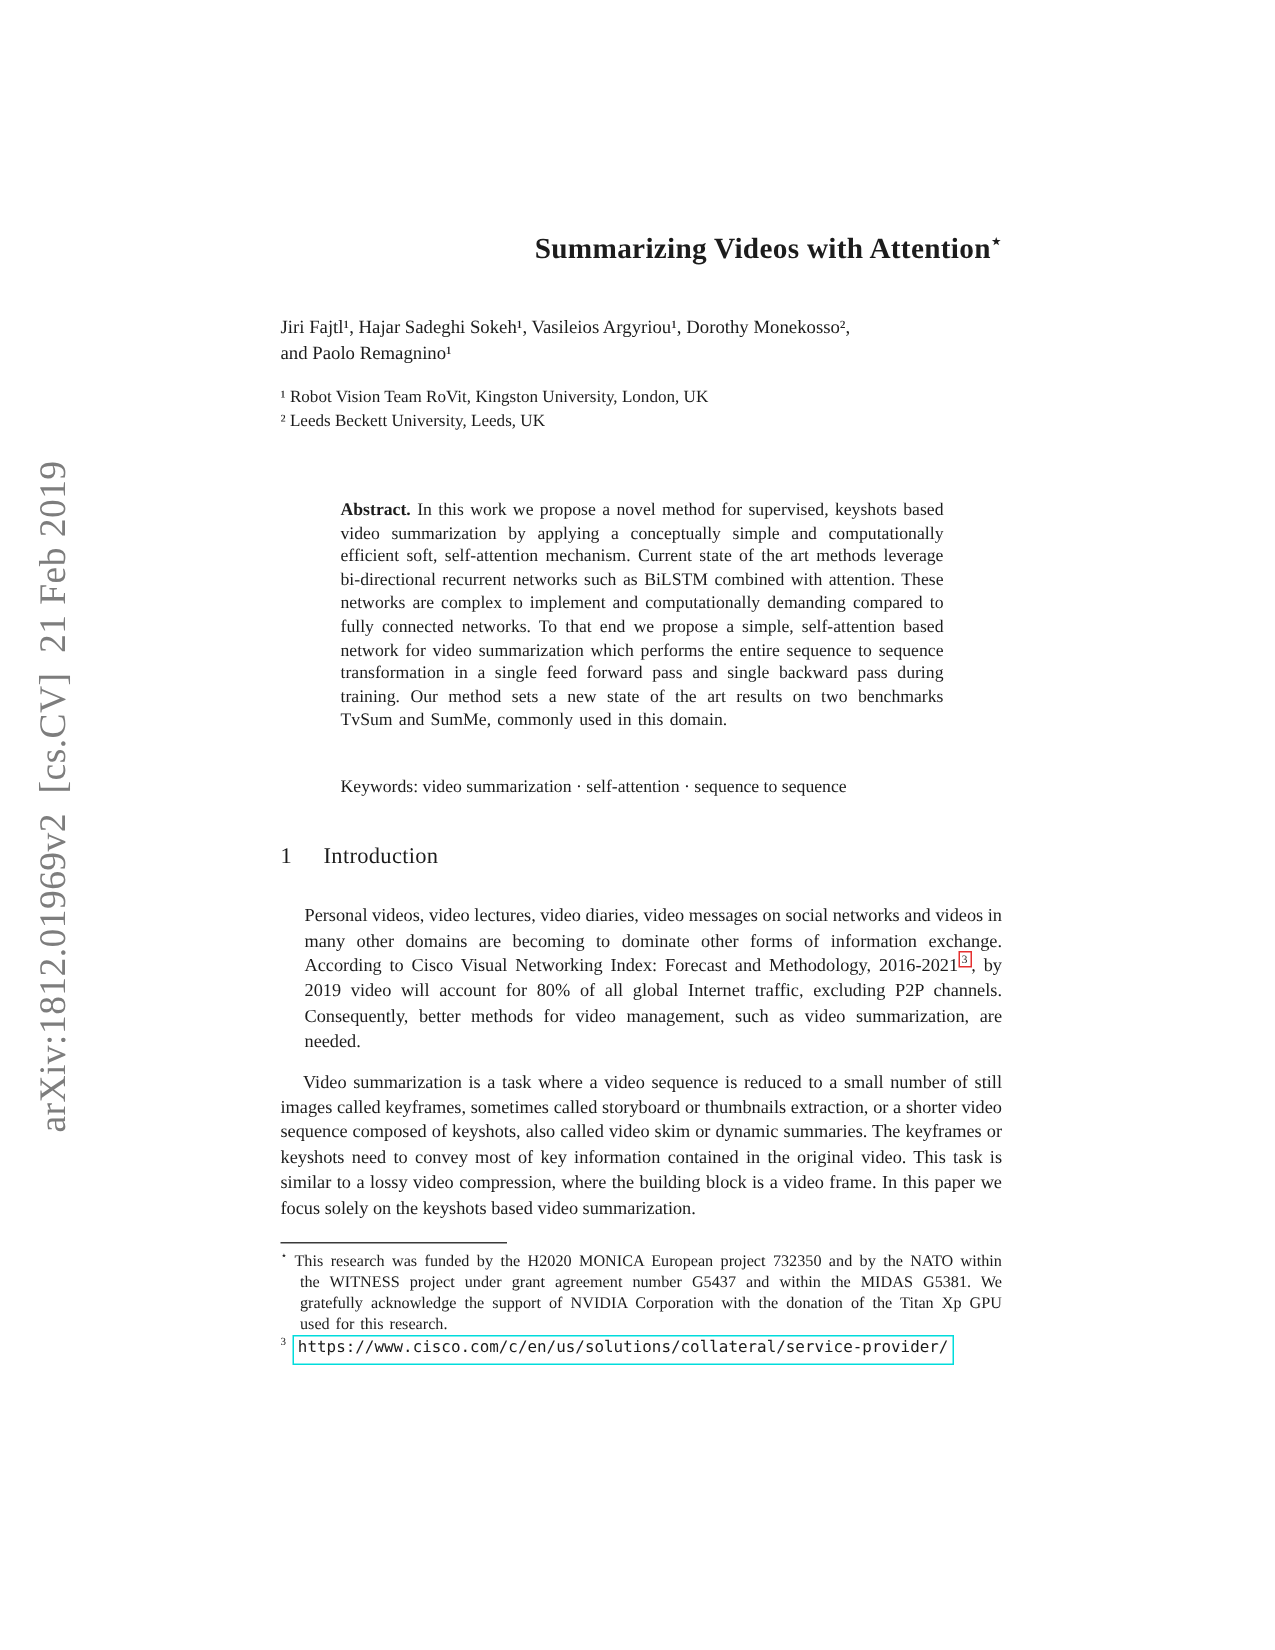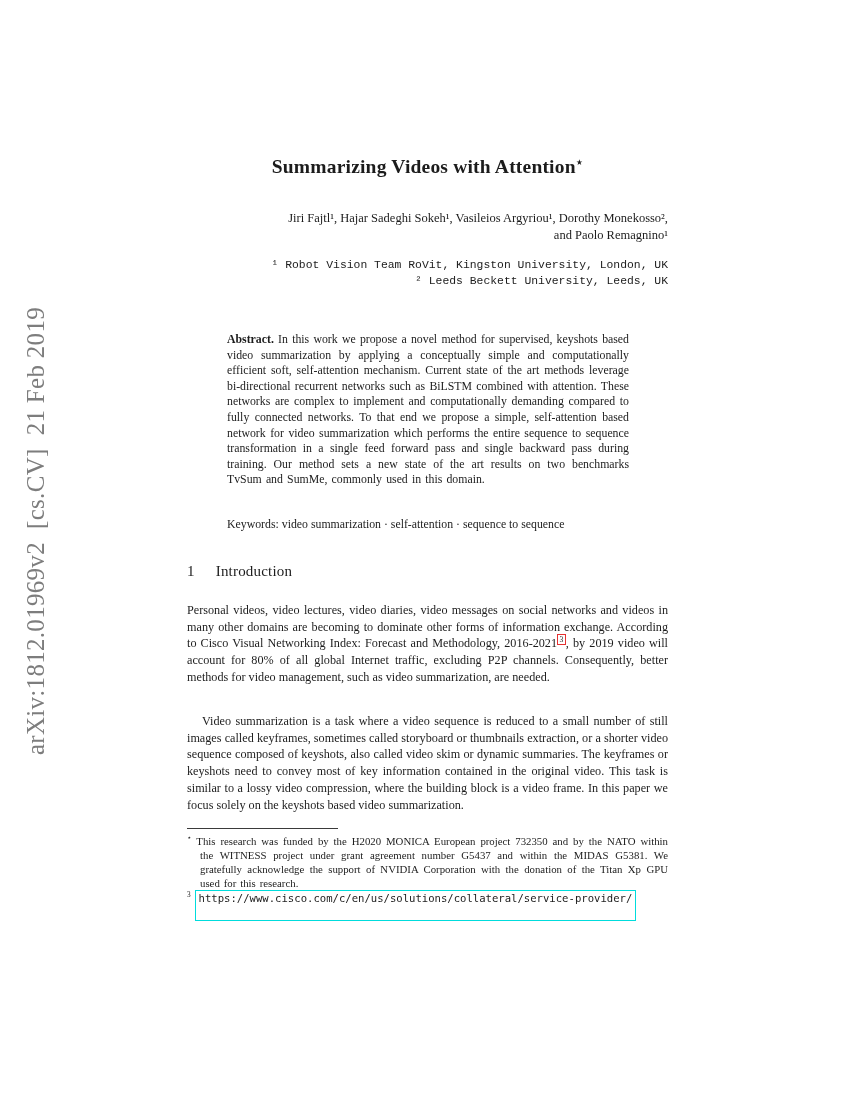--- a/index.html
+++ b/index.html
@@ -20,33 +20,33 @@
     font-size:25px;
     color:#7d7d7d;
     text-align:center;
     white-space:pre;
     letter-spacing:0.3px;
   }
   .content { position:absolute; left:187px; top:150px; width:481px; }
 
   .title {
     position:absolute; top:6px; left:0; right:0;
-    text-align:center;
+    text-align:right;
     font-size:19.5px; font-weight:bold;
     letter-spacing:0.2px;
   }
   .title sup { font-size:60%; line-height:0; vertical-align:super; }
 
   .authors {
     position:absolute; top:60px; left:0; right:0;
-    text-align:right; font-size:12.5px; line-height:1.35;
+    text-align:left; font-size:12.5px; line-height:1.35;
   }
   .affiliations {
     position:absolute; top:107px; left:0; right:0;
-    text-align:right; font-size:11.4px; line-height:1.42;font-family:Liberation Mono, monospace;
+    text-align:left; font-size:11.4px; line-height:1.42;
   }
 
   .abstract-text {
     position:absolute; top:182px; left:40px; right:39px;
     font-size:11.8px; line-height:15.6px;
     text-align:justify; word-spacing:1.2px;
   }
   .abs-label { font-weight:bold; }
 
   .keywords {
@@ -58,21 +58,21 @@
   .section-heading {
     position:absolute; top:413px; left:0;
     font-size:15px; font-weight:normal; letter-spacing:0.2px;
   }
   .sec-num { display:inline-block; margin-right:21px; }
 
   .body-par {
     font-size:12.2px; line-height:16.7px;
     text-align:justify;
   }
-  .p1 { position:absolute; top:452px; left:0; right:0; }
+  .p1 { position:absolute; top:452px; left:16px; right:0; }
   .p2 { position:absolute; top:563px; left:0; right:0; text-indent:15px; }
 
   sup.ref-link {
     font-size:62%; line-height:0; vertical-align:super;
     border:1px solid #e53030;
     padding:0 1.5px;
     cursor:pointer;
   }
 
   .footnote-rule {
@@ -92,21 +92,21 @@
   .fn-url {
     position:absolute; top:740px; left:0; right:0;
     text-align:left; line-height:16px;
   }
   .linkbox {
     display:inline-block;
     font-family:"DejaVu Sans Mono","Liberation Mono",monospace;
     font-size:10.6px; line-height:12px;
     color:#1c1c1c;
     border:1px solid #00dcdc;
-    padding:1px 3px 16px 3px;
+    padding:1px 3px 5px 3px;
     cursor:pointer;
   }
   .linkbox.second { margin-left:-2px; margin-top:2px; }
 </style>
 </head>
 <body>
 
 <div class="page">
 
   <div class="watermark">arXiv:1812.01969v2  [cs.CV]  21 Feb 2019</div>

